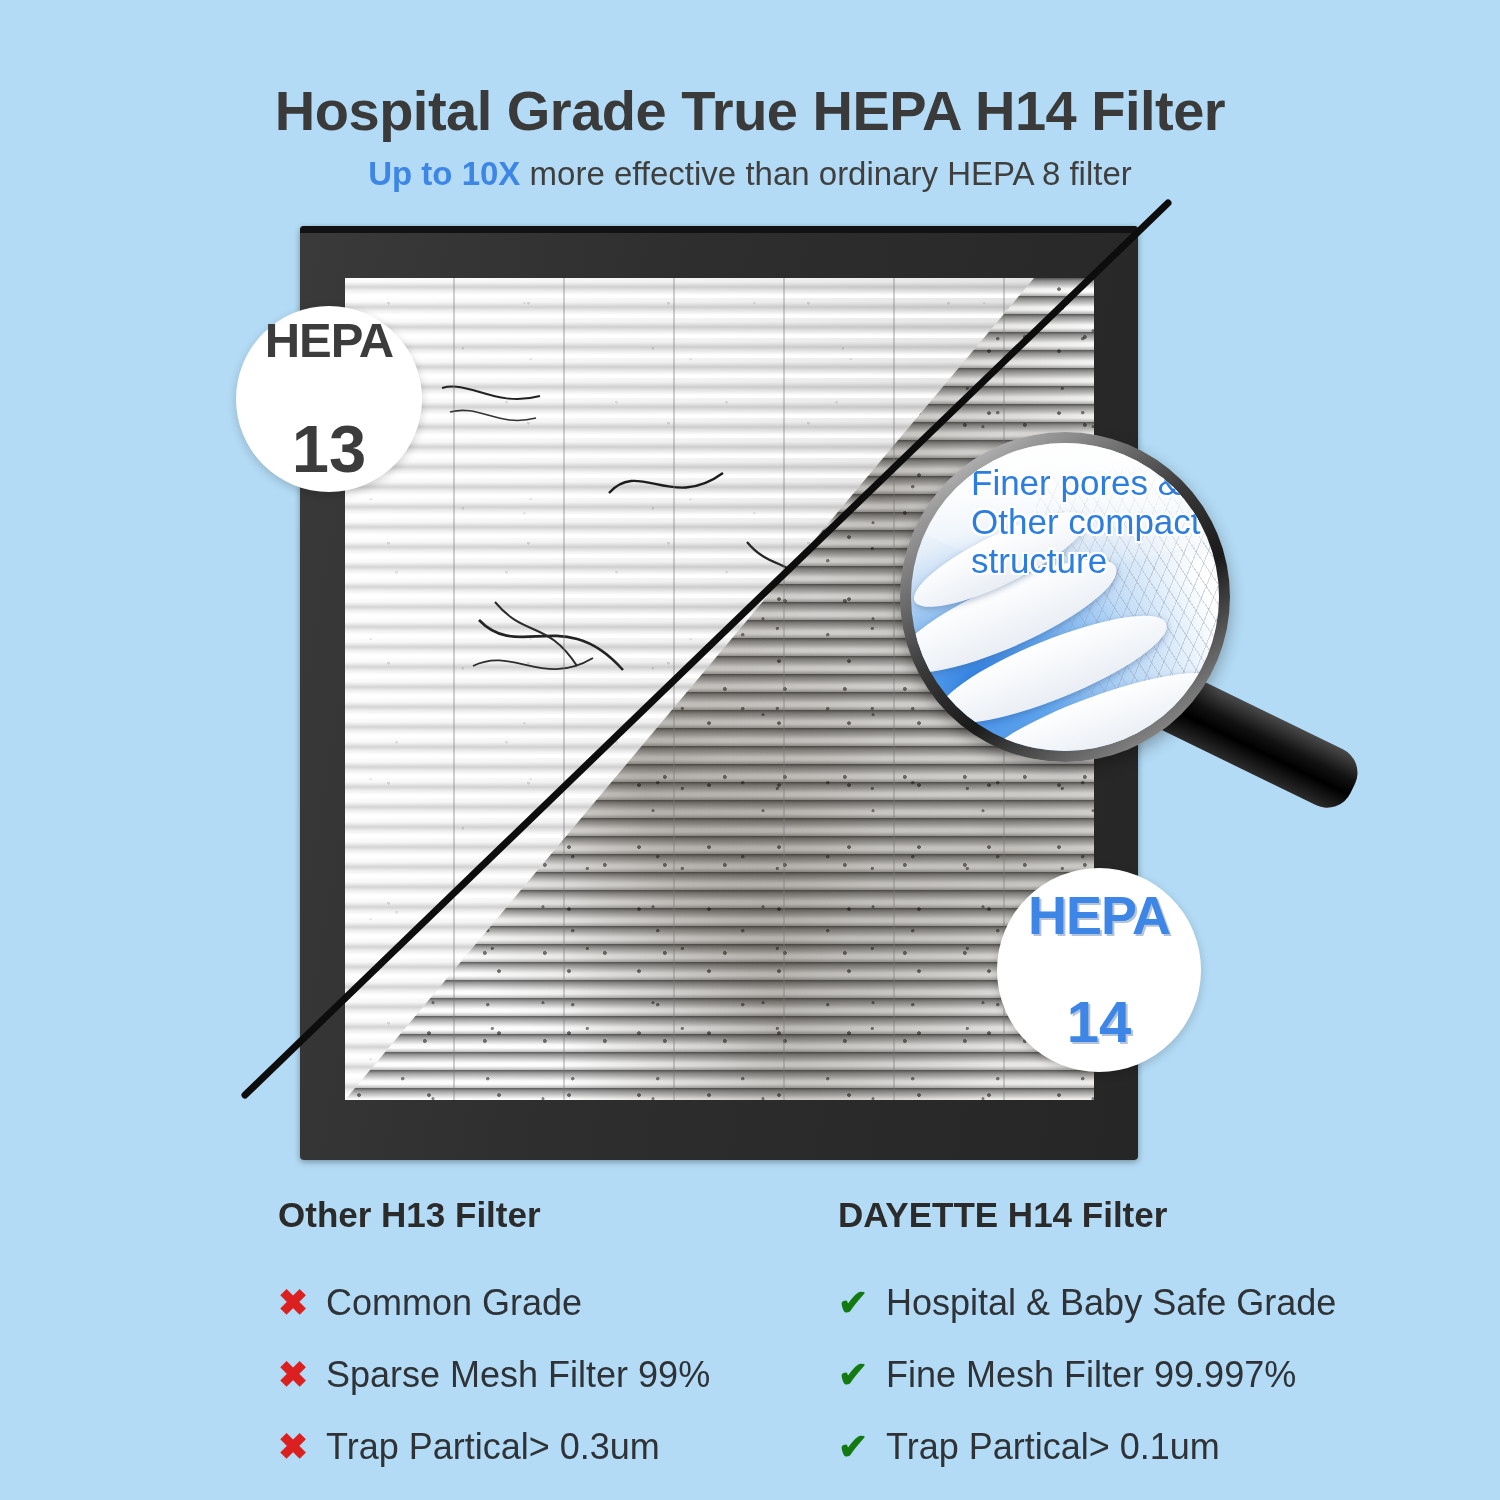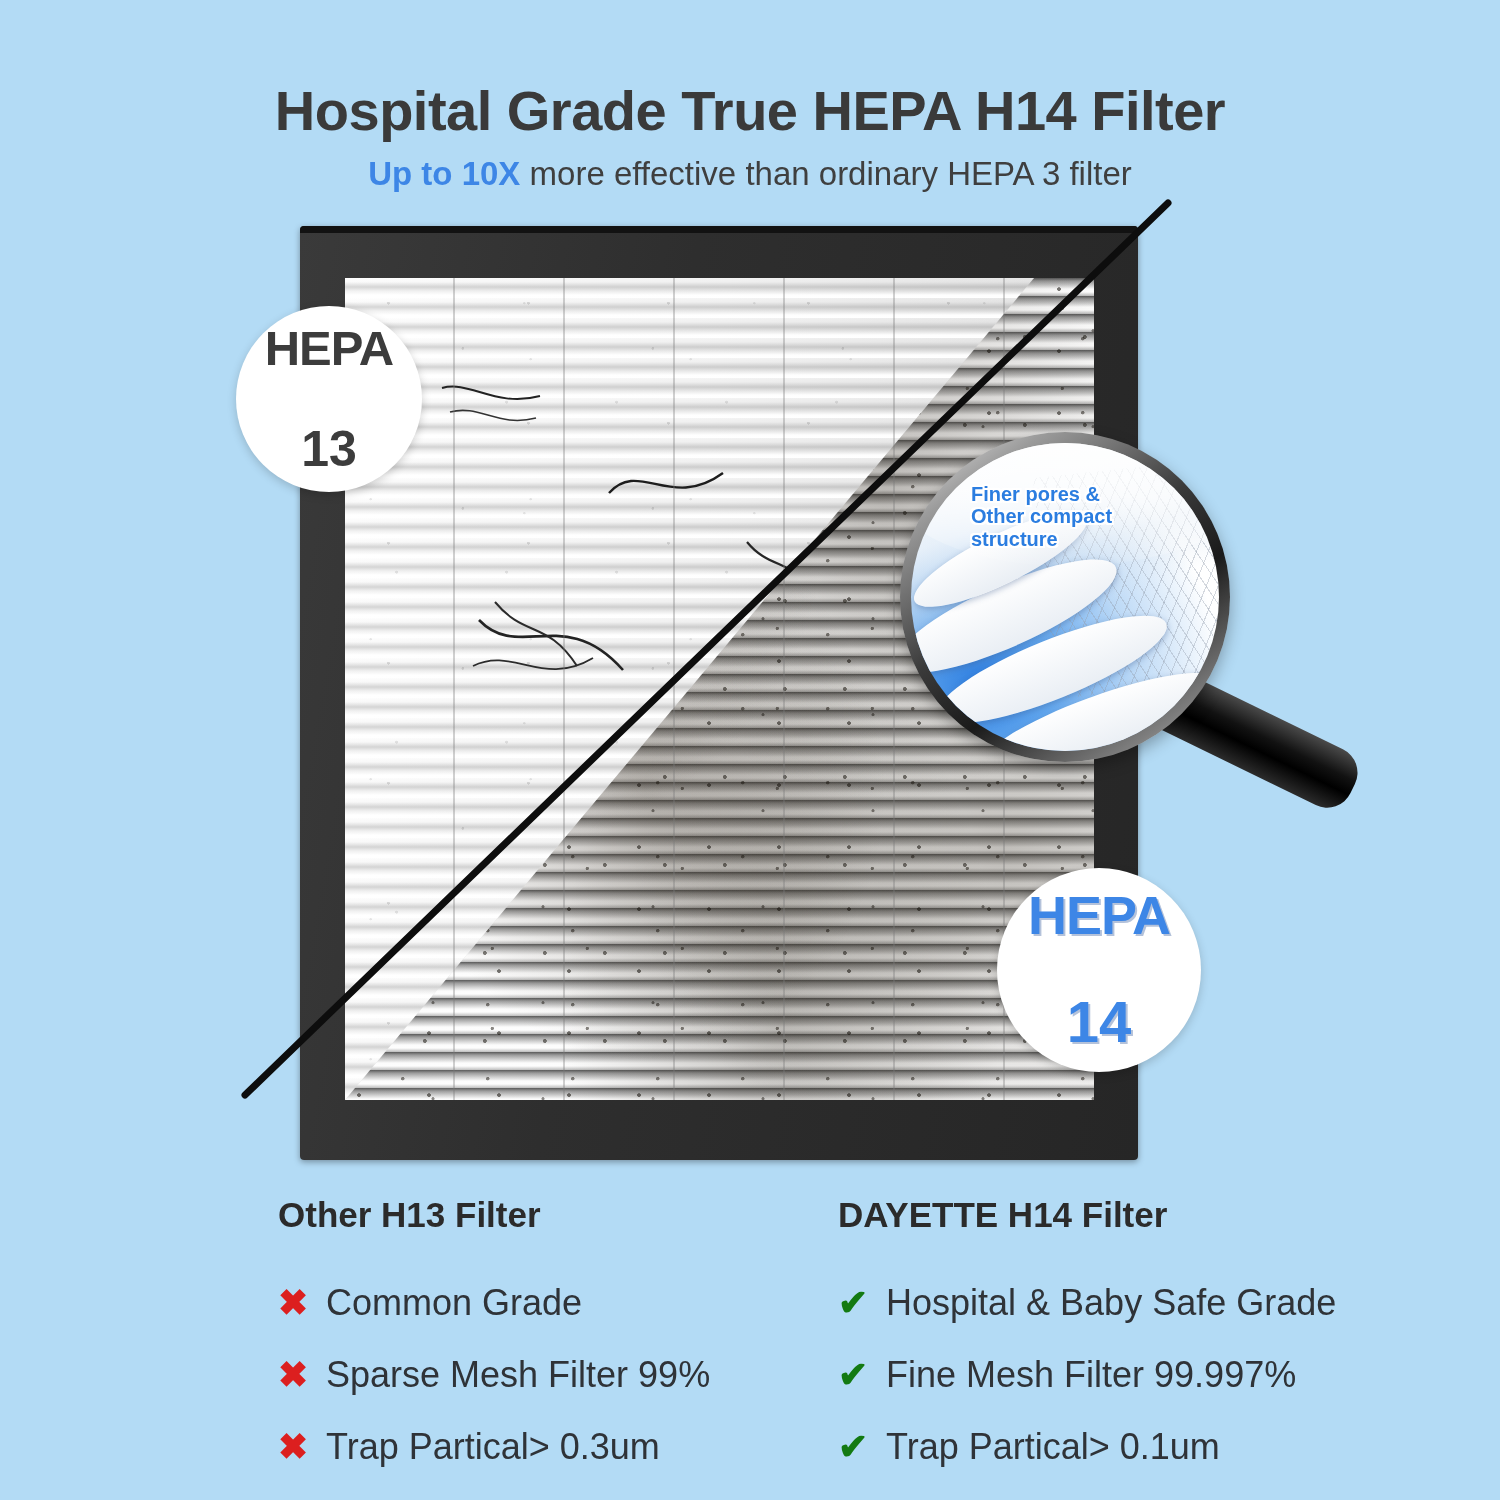--- a/index.html
+++ b/index.html
@@ -117,21 +117,21 @@
   #diagonal{ position:absolute; left:0; top:0; width:1500px; height:1500px; pointer-events:none; }
 
   
   .badge{
     position:absolute; border-radius:50%; background:#fff;
     display:flex; flex-direction:column; align-items:center; justify-content:center;
     box-shadow:0 3px 10px rgba(0,0,0,.18); line-height:.98;gap:48px;
   }
   #badge-h13{ left:236px; top:306px; width:186px; height:186px; }
   #badge-h13 .b-top{ font-size:49px; font-weight:bold; color:#3c3c3c; letter-spacing:-1px; }
-  #badge-h13 .b-bot{ font-size:50px; font-weight:bold; color:#3c3c3c; margin-top:4px; }
+  #badge-h13 .b-bot{ font-size:67px; font-weight:bold; color:#3c3c3c; margin-top:4px; }
   #badge-h14{ left:997px; top:868px; width:204px; height:204px; }
   #badge-h14 .b-top{ font-size:54px; font-weight:bold; color:#3d86e6; letter-spacing:-1px;
                      text-shadow:2px 2px 0 rgba(40,80,150,.35); }
   #badge-h14 .b-bot{ font-size:58px; font-weight:bold; color:#3d86e6; margin-top:4px;
                      text-shadow:2px 2px 0 rgba(40,80,150,.35); }
 
   
   #magnifier{ position:absolute; left:900px; top:432px; width:500px; height:420px; }
   #mag-handle{
     position:absolute; left:228px; top:216px; width:250px; height:62px;
@@ -167,22 +167,22 @@
       repeating-linear-gradient(62deg, rgba(150,160,175,.40) 0 1px, transparent 1px 11px),
       repeating-linear-gradient(-62deg, rgba(150,160,175,.40) 0 1px, transparent 1px 11px);
     transform:rotate(-6deg);
   }
   #mag-lens .glare{
     position:absolute; left:-6%; top:-12%; width:118%; height:52%;
     background:linear-gradient(182deg, rgba(255,255,255,.96) 0%, rgba(255,255,255,.72) 55%, rgba(255,255,255,0) 100%);
     border-radius:0 0 60% 55%;
   }
   #mag-caption{
-    position:absolute; left:60px; top:40px; width:260px;
-    font-size:20px; font-weight:bold; color:#2b7de0; line-height:1.12;
+    position:absolute; left:60px; top:20px; width:260px;
+    font-size:35px; font-weight:normal; color:#2b7de0; line-height:1.12;
     text-shadow:
       -2px -2px 0 #fff, 2px -2px 0 #fff, -2px 2px 0 #fff, 2px 2px 0 #fff,
       0 -2px 0 #fff, 0 2px 0 #fff, -2px 0 0 #fff, 2px 0 0 #fff;
   }
 
   
   #compare{ position:absolute; left:0; top:1195px; width:1500px; height:305px; }
   .col{ position:absolute; top:0; }
   #col-left{ left:278px; width:560px; }
   #col-right{ left:838px; width:620px; }
@@ -196,21 +196,21 @@
   }
   .feat .txt{ font-size:36px; color:#2f3338; white-space:nowrap; }
   .mark.x{ color:#dc1f1f; }
   .mark.c{ color:#137a12; }
 </style>
 </head>
 <body>
 
 <div id="header">
   <div id="title">Hospital Grade True HEPA H14  Filter</div>
-  <div id="subtitle"><span class="hl">Up to 10X</span><span> more effective than ordinary HEPA 3 filter</span></div>
+  <div id="subtitle"><span class="hl">Up to 10X</span><span> more effective than ordinary HEPA 8 filter</span></div>
 </div>
 
 <div id="filter-photo">
   <div id="filter-frame">
     <div id="media-window">
       <div class="pleats-clean"></div>
       <div class="hair" style="left:95px;top:100px;">
         <svg width="120" height="70">
             <path d="M2 10 C30 2, 55 30, 100 18" stroke="#222" stroke-width="2" fill="none"></path>
             <path d="M10 34 C40 26, 58 50, 96 40" stroke="#333" stroke-width="1.6" fill="none"></path>

